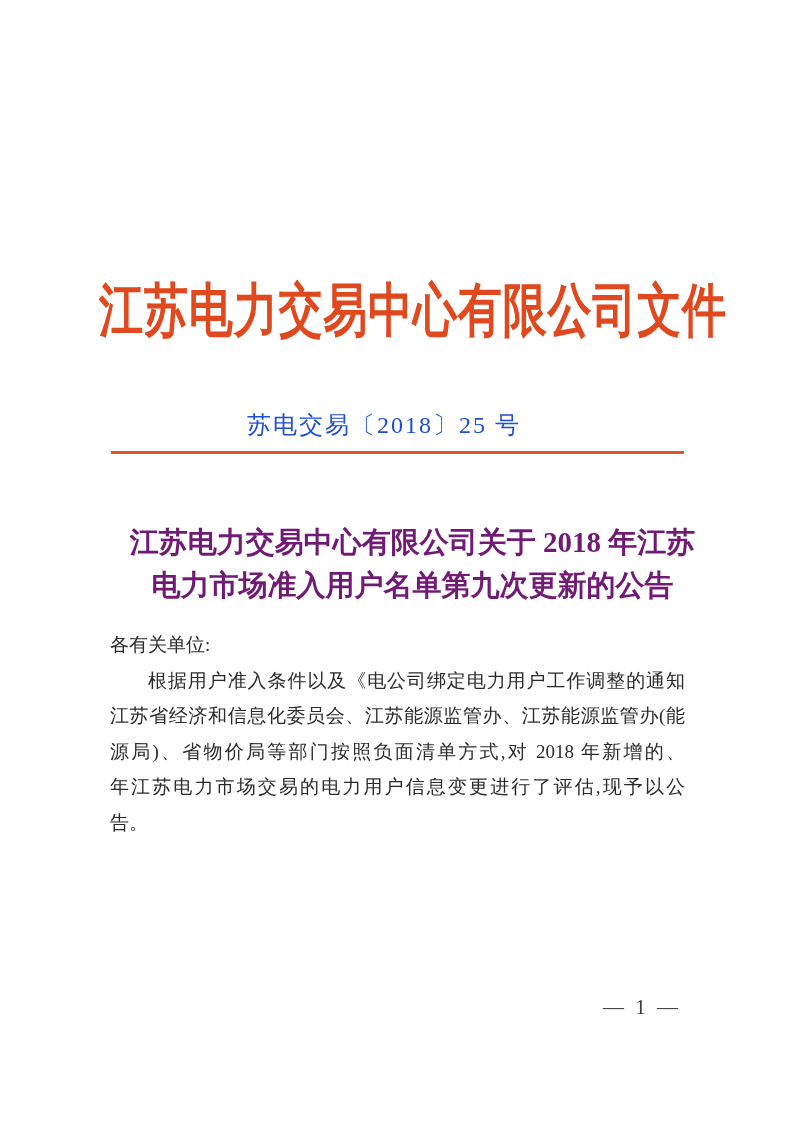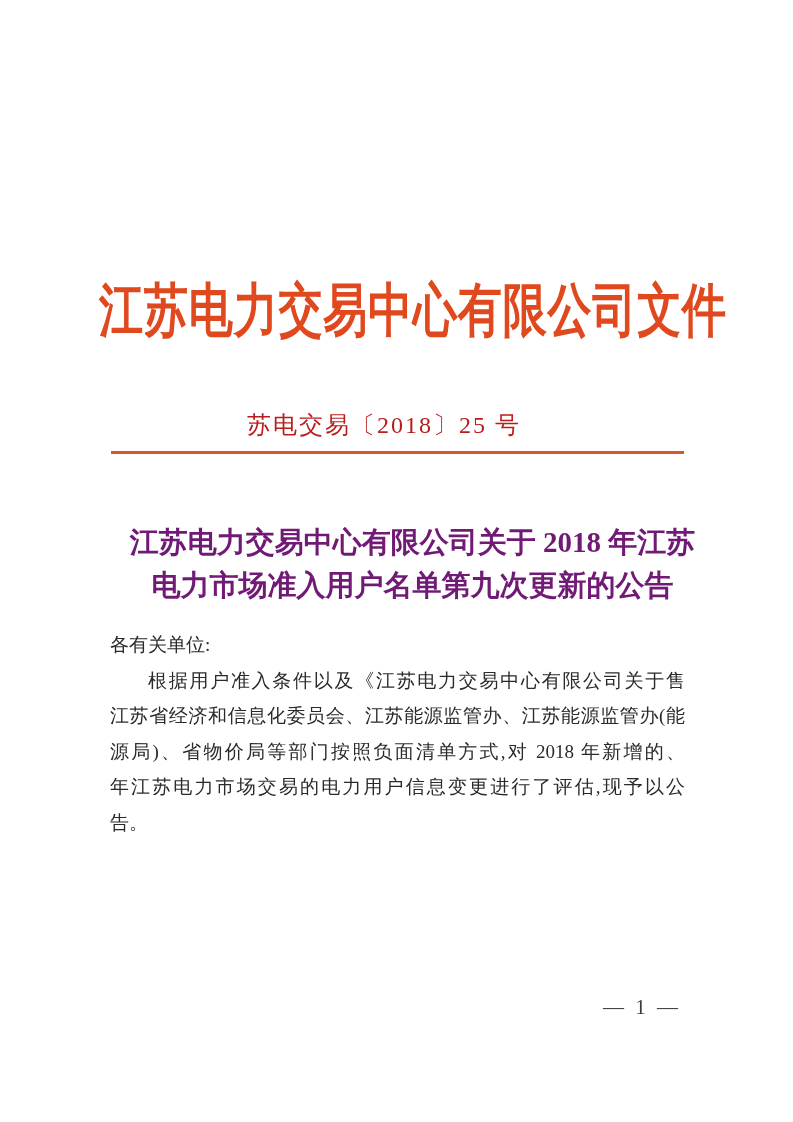--- a/index.html
+++ b/index.html
@@ -37,21 +37,21 @@
   
   .doc-number {
     position: absolute;
     top: 402px;
     left: 0;
     width: 760px;
     text-align: center;
     font-size: 24px;
     line-height: 30px;
     letter-spacing: 2px;
-    color: #b91c1c;
+    color: #1d4ed8;
     padding-left: 8px;
   }
   
   .red-rule {
     position: absolute;
     top: 443px;
     left: 111px;
     width: 573px;
     height: 3px;
     background: #d9552e;
@@ -113,21 +113,21 @@
   <div class="red-rule"></div>
 
   <div class="notice-title">
     <div class="t-line">江苏电力交易中心有限公司关于 2018 年江苏</div>
     <div class="t-line">电力市场准入用户名单第九次更新的公告</div>
   </div>
 
   <div class="body-text">
     <div class="line">各有关单位:</div>
 
-    <div class="line just indent">根据用户准入条件以及《江苏电力交易中心有限公司关于售</div>
+    <div class="line just indent">根据用户准入条件以及《电公司绑定电力用户工作调整的通知</div>
     <div class="line just">江苏省经济和信息化委员会、江苏能源监管办、江苏能源监管办(能</div>
     <div class="line just">源局)、省物价局等部门按照负面清单方式,对 2018 年新增的、</div>
     <div class="line just">年江苏电力市场交易的电力用户信息变更进行了评估,现予以公</div>
     <div class="line">告。</div>
 
   </div>
 
   <div class="page-number">— 1 —</div>
 
 </div>

